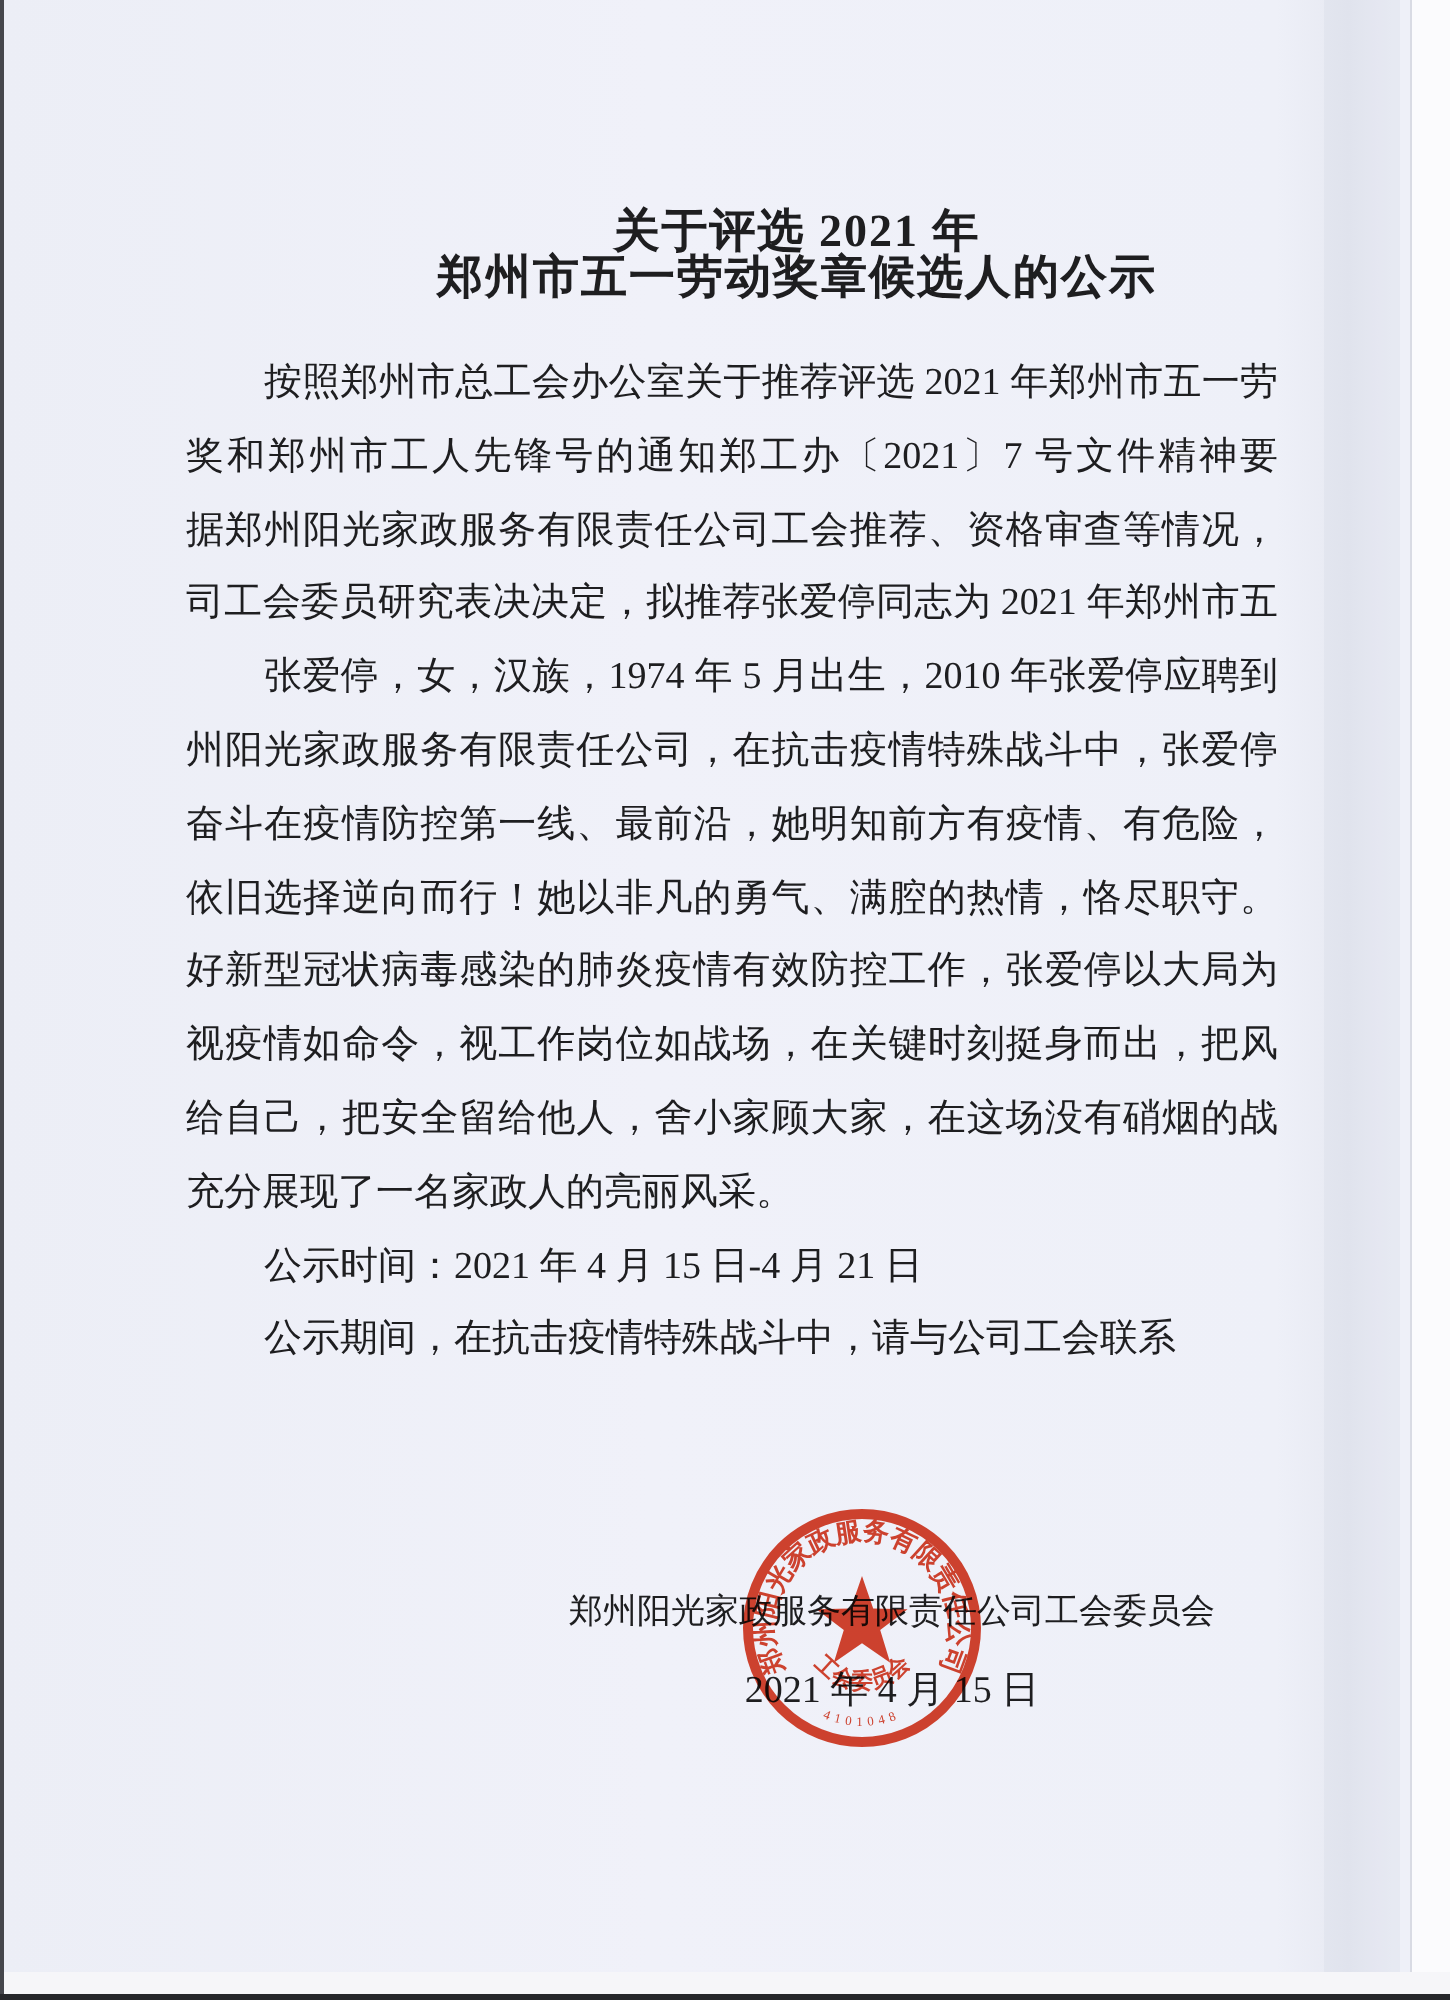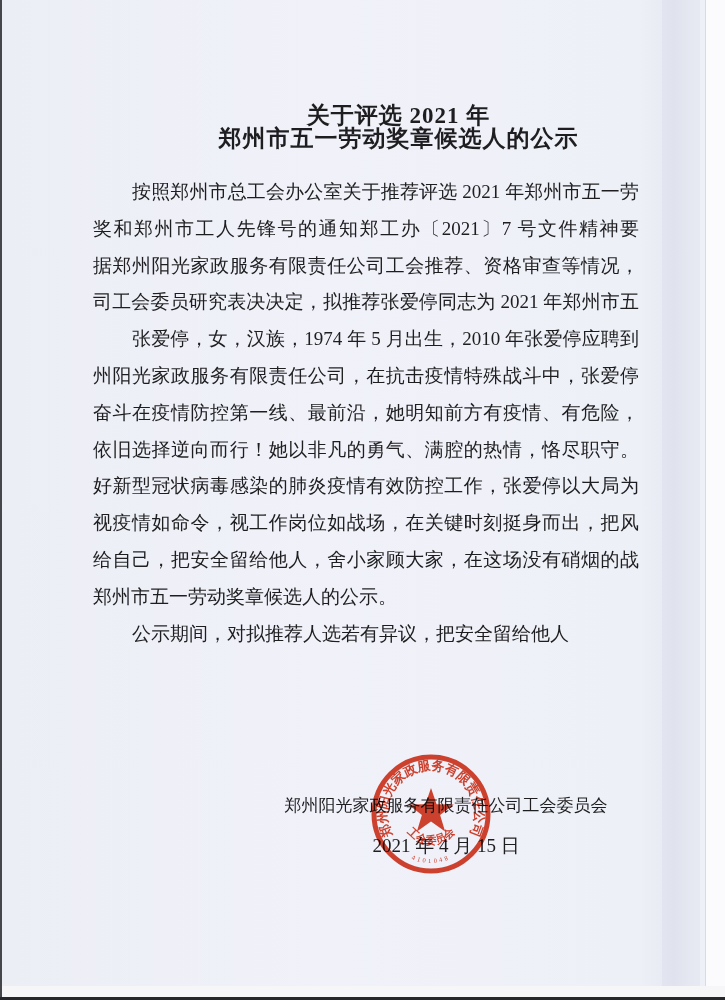--- a/index.html
+++ b/index.html
@@ -53,22 +53,23 @@
     <div class="line fill">奖和郑州市工人先锋号的通知郑工办〔2021〕7 号文件精神要求，根</div>
     <div class="line fill">据郑州阳光家政服务有限责任公司工会推荐、资格审查等情况，经公</div>
     <div class="line fill">司工会委员研究表决决定，拟推荐张爱停同志为 2021 年郑州市五一</div>
     <div class="line fill indent">张爱停，女，汉族，1974 年 5 月出生，2010 年张爱停应聘到郑</div>
     <div class="line fill">州阳光家政服务有限责任公司，在抗击疫情特殊战斗中，张爱停坚守</div>
     <div class="line fill">奋斗在疫情防控第一线、最前沿，她明知前方有疫情、有危险，但她</div>
     <div class="line fill">依旧选择逆向而行！她以非凡的勇气、满腔的热情，恪尽职守。为做</div>
     <div class="line fill">好新型冠状病毒感染的肺炎疫情有效防控工作，张爱停以大局为重，</div>
     <div class="line fill">视疫情如命令，视工作岗位如战场，在关键时刻挺身而出，把风险留</div>
     <div class="line fill">给自己，把安全留给他人，舍小家顾大家，在这场没有硝烟的战场上</div>
-    <div class="line">郑州市五一劳动奖章候选人的公示。</div>
-    <div class="line indent">公示期间，对拟推荐人选若有异议，把安全留给他人</div>
+    <div class="line">充分展现了一名家政人的亮丽风采。</div>
+    <div class="line indent">公示时间：2021 年 4 月 15 日-4 月 21 日</div>
+    <div class="line indent">公示期间，在抗击疫情特殊战斗中，请与公司工会联系</div>
   </div>
 
   <div class="footer">
     <div class="sig-org">郑州阳光家政服务有限责任公司工会委员会</div>
     <div class="sig-date">2021 年 4 月 15 日</div>
   </div>
 
   <svg class="seal" viewBox="0 0 132 132" xmlns="http://www.w3.org/2000/svg">
     <defs>
       <path id="arc-top" d="M 30.0 91.2 A 44 44 0 1 1 102.0 91.2" fill="none"></path>

